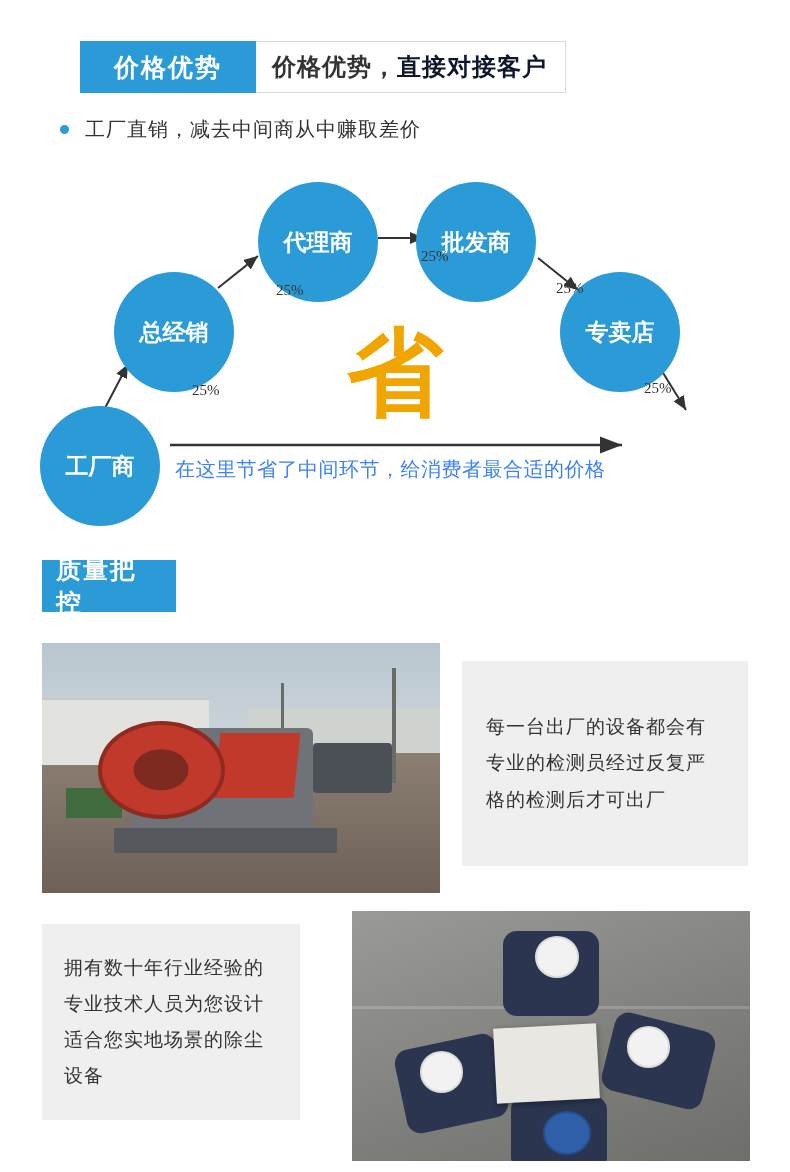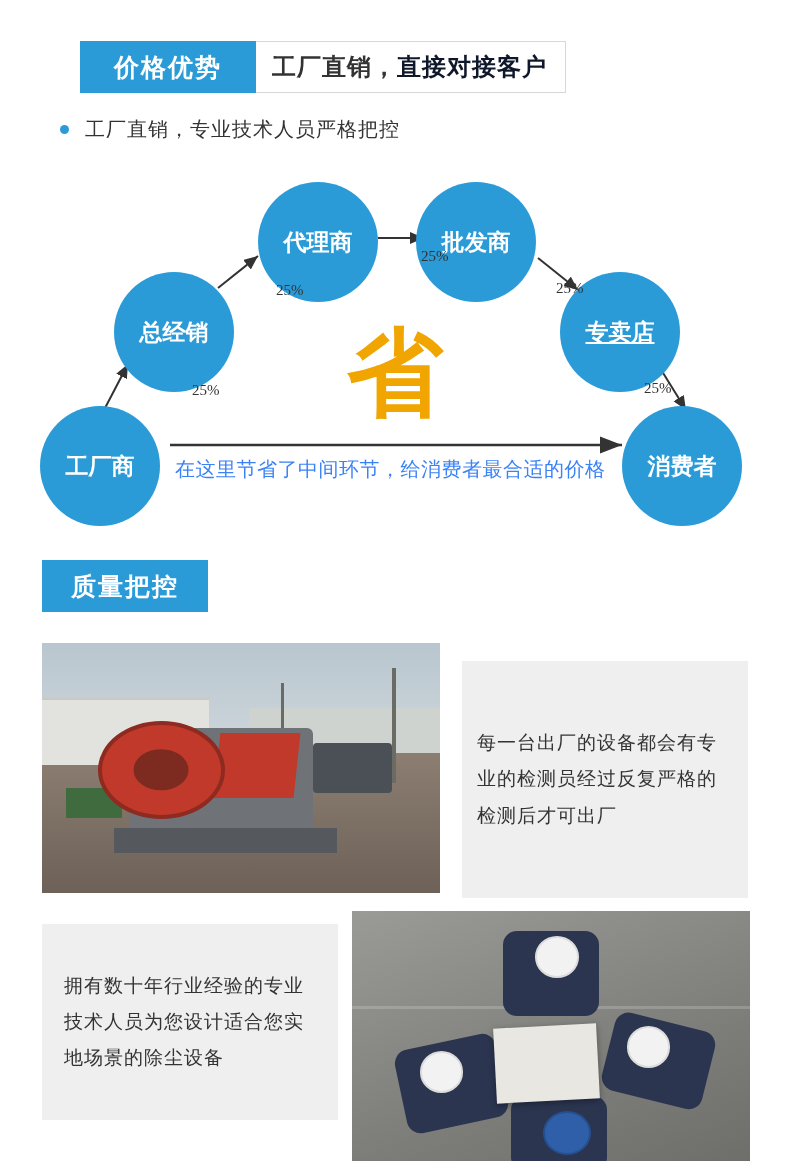--- a/index.html
+++ b/index.html
@@ -161,28 +161,28 @@
   .w-person { position:absolute; background:#2b3550; border-radius:14px; }
   .w-hat { position:absolute; background:#f2f2f2; border-radius:50%; border:2px solid #dcdcdc;}
   .w-hat.blue { background:#2f5fa8; border-color:#25508f;}
 </style>
 </head>
 <body>
 
 <div class="section-head" style="left:42px; top:41px;margin-left:38px;">
   <div class="tag" style="width:176px;">价格优势</div>
   <div class="title-box">
-    <span class="title-main">工厂直销，</span>
+    <span class="title-main">价格优势，</span>
     <span class="title-accent">直接对接客户</span>
   </div>
 </div>
 
 <div class="bullet-row" style="left:60px; top:116px;">
   <span class="bullet-dot"></span>
-  <span class="bullet-text">工厂直销，专业技术人员严格把控</span>
+  <span class="bullet-text">工厂直销，减去中间商从中赚取差价</span>
 </div>
 
 <div class="flow">
 
   <svg width="790" height="360" style="position:absolute; left:0; top:0;">
     <defs>
       <marker id="ah" markerWidth="9" markerHeight="9" refX="7" refY="3" orient="auto">
         <path d="M0,0 L7,3 L0,6 z" fill="#333"></path>
       </marker>
       <marker id="ah2" markerWidth="11" markerHeight="11" refX="9" refY="3.5" orient="auto">
@@ -208,64 +208,61 @@
   </div>
   <div class="node" style="left:114px; top:112px; width:120px; height:120px; font-size:23px;">
     <span>总经销</span>
   </div>
   <div class="node" style="left:258px; top:22px; width:120px; height:120px; font-size:23px;">
     <span>代理商</span>
   </div>
   <div class="node" style="left:416px; top:22px; width:120px; height:120px; font-size:23px;">
     <span>批发商</span>
   </div>
-  <div class="node" style="left:560px; top:112px; width:120px; height:120px; font-size:23px;text-decoration:underline;">
+  <div class="node" style="left:560px; top:112px; width:120px; height:120px; font-size:23px;">
     <span>专卖店</span>
-  </div>
-  <div class="node" style="left:622px; top:246px; width:120px; height:120px; font-size:23px;">
-    <span>消费者</span>
   </div>
 
   <span class="pct" style="left:148px; top:222px;">25%</span>
   <span class="pct" style="left:232px; top:122px;">25%</span>
   <span class="pct" style="left:377px; top:88px;">25%</span>
   <span class="pct" style="left:512px; top:120px;">25%</span>
   <span class="pct" style="left:600px; top:220px;">25%</span>
 
   <span class="save-char" style="left:347px; top:165px;">省</span>
 
   <span class="flow-caption" style="left:175px; top:296px;">在这里节省了中间环节，给消费者最合适的价格</span>
 </div>
 
 <div class="section-head" style="left:42px; top:560px;">
-  <div class="tag" style="width:166px;">质量把控</div>
+  <div class="tag" style="width:134px;">质量把控</div>
 </div>
 
 <div class="photo" style="left:42px; top:643px; width:398px; height:250px;">
   <div class="fan-sky"></div>
   <div class="fan-ground"></div>
   <div class="fan-wall"></div>
   <div class="fan-wall2"></div>
   <div class="fan-pole"></div>
   <div class="fan-pole2"></div>
   <div class="fan-green"></div>
   <div class="fan-body"></div>
   <div class="fan-hopper"></div>
   <div class="fan-motor"></div>
   <div class="fan-base"></div>
   <div class="fan-drum">
     <div class="fan-drum-in"></div>
   </div>
 </div>
 
-<div class="textcard" style="left:462px; top:661px; width:286px; height:237px; padding:0 15px;">
+<div class="textcard" style="left:462px; top:661px; width:286px; height:205px; padding:0 24px;">
   <p>每一台出厂的设备都会有专业的检测员经过反复严格的检测后才可出厂</p>
 </div>
 
-<div class="textcard" style="left:42px; top:924px; width:296px; height:196px; padding:0 22px;">
+<div class="textcard" style="left:42px; top:924px; width:258px; height:196px; padding:0 22px;">
   <p>拥有数十年行业经验的专业技术人员为您设计适合您实地场景的除尘设备</p>
 </div>
 
 <div class="photo" style="left:352px; top:911px; width:398px; height:250px;">
   <div class="w-floor"></div>
   <div class="w-floor-line"></div>
 
   <div class="w-person" style="left:38%; top:8%; width:24%; height:34%;"></div>
   <div class="w-hat" style="left:46%; top:10%; width:10%; height:15%;"></div>
 

